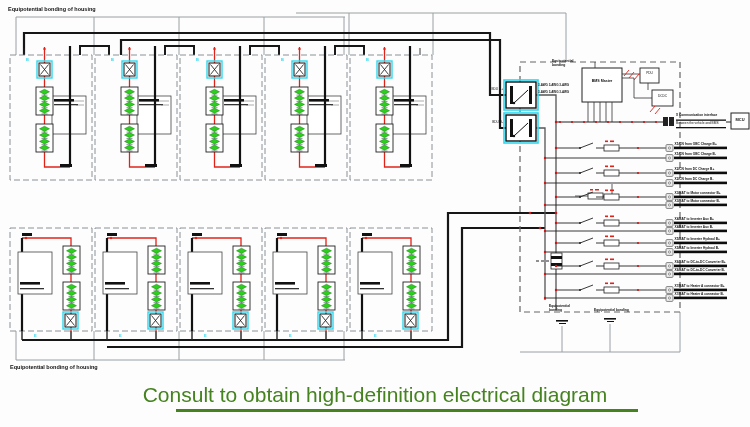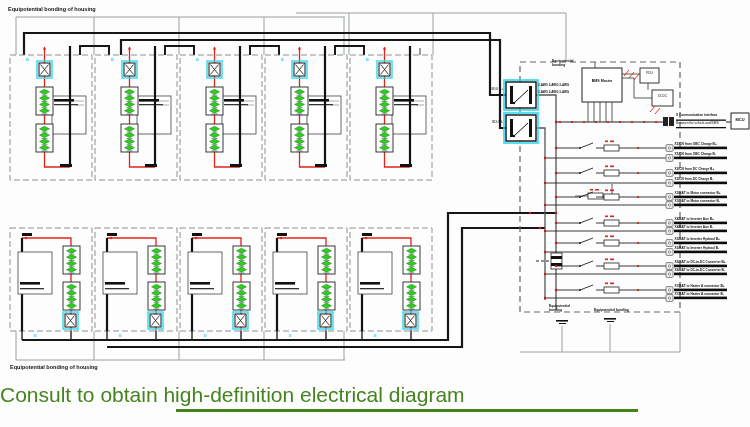--- a/index.html
+++ b/index.html
@@ -2,21 +2,21 @@
 <html style="--green: #44831e;"><head>
 <meta charset="utf-8">
 <style>
   html,body{margin:0;padding:0;background:#fff;}
   .stage{position:relative;width:750px;height:427px;background:#fdfdfe;overflow:hidden;
          font-family:"Liberation Sans",sans-serif;}
   svg{position:absolute;left:0;top:0;}
   .t{position:absolute;color:#111;line-height:1.08;white-space:nowrap;}
   .b{font-weight:bold;}
   .wrap{white-space:normal;}
-  .footer-text{position:absolute;left:0;right:0;top:383px;
+  .footer-text{position:absolute;left:0;right:0;top:383px;text-align:center;
                font-size:21px;color:var(--green,#44831e);}
   .footer-underline{position:absolute;left:176px;top:409px;width:462px;height:3px;
                     background:var(--green,#44831e);}
 </style>
 </head>
 <body>
 
 <div class="stage">
 
   <svg width="750" height="427" viewBox="0 0 750 427">

